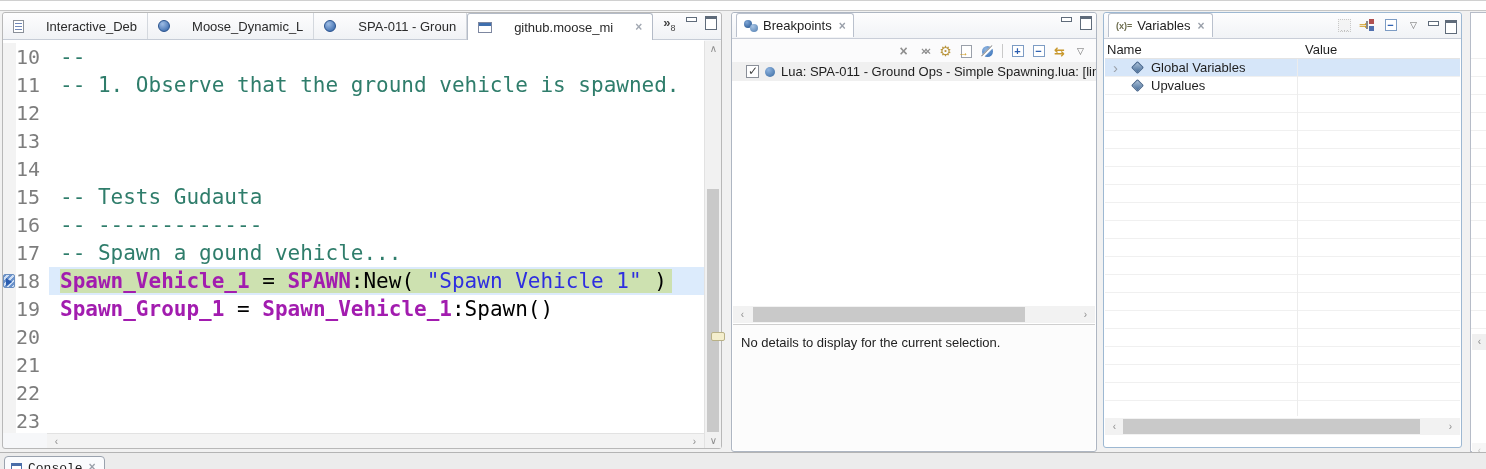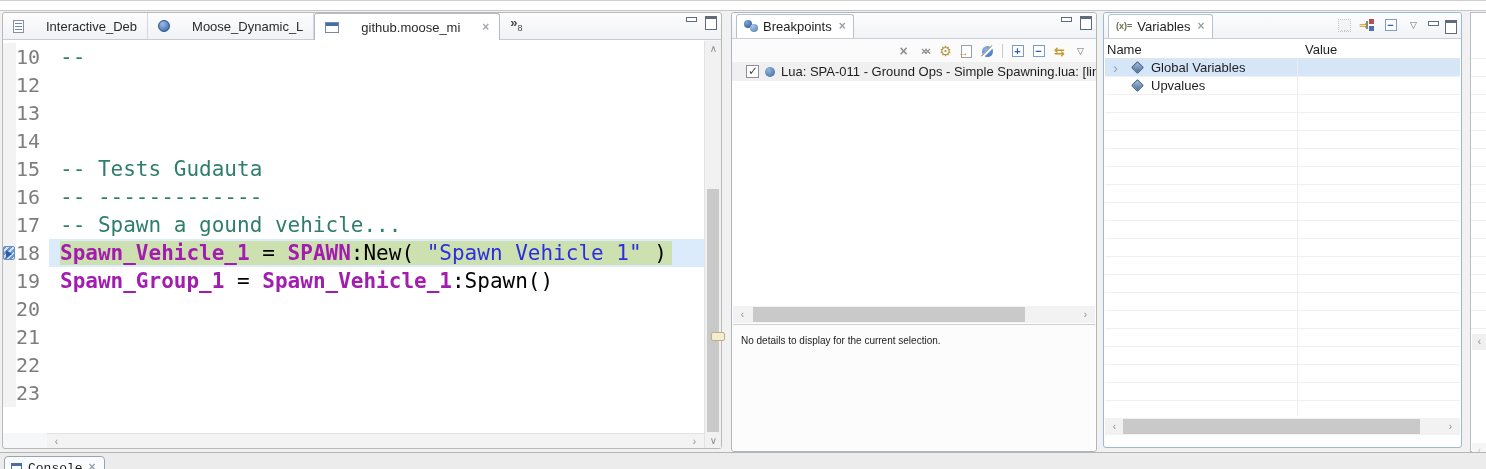--- a/index.html
+++ b/index.html
@@ -4,21 +4,21 @@
 <style>
   * { margin:0; padding:0; box-sizing:border-box; }
   html,body { width:1486px; height:469px; overflow:hidden; }
   body { background:#f1f1f1; font-family:"Liberation Sans","DejaVu Sans",sans-serif; font-size:13px; color:#1e1e1e; position:relative; }
 
   
   .top-strip { position:absolute; left:0; top:0; width:1486px; height:11px; background:#ffffff; border-top:1px solid #d0d0d0; border-bottom:1px solid #c6c6c6; }
 
   
   .panel { position:absolute; background:#ffffff; border:1px solid #aeb6c2; border-radius:3px; }
-  .panel-header { position:relative; height:26px; background:linear-gradient(#fdfdfe,#f1f3f6); border-bottom:1px solid #c9ced8; border-radius:3px 3px 0 0; display:flex; align-items:center; }
+  .panel-header { position:relative; height:26px; background:linear-gradient(#fdfdfe,#f1f3f6); border-bottom:1px solid #c9ced8; border-radius:3px 3px 0 0; display:flex; align-items:flex-start; }
   .view-tab { display:flex; align-items:center; gap:5px; height:24px; margin-left:4px; padding:0 7px; background:#ffffff; border:1px solid #bac1cd; border-bottom:none; border-radius:3px 3px 0 0; white-space:nowrap; }
   .view-tab .close-x { color:#9aa0aa; font-weight:bold; font-size:12px; margin-left:2px; }
   .hdr-right { position:absolute; right:4px; top:3px; display:flex; align-items:center; gap:6px; }
 
   
   .winbtn { width:13px; height:11px; position:relative; display:inline-block; }
   .winbtn.min::after { content:""; position:absolute; left:1px; top:1px; width:9px; height:3px; border:1px solid #5f6b7a; background:#fff; }
   .winbtn.max::after { content:""; position:absolute; left:1px; top:0; width:10px; height:10px; border:1px solid #5f6b7a; border-top-width:3px; background:#fff; }
 
   
@@ -86,21 +86,21 @@
   .icon-breakpoints::after { content:""; position:absolute; left:6px; top:4px; width:8px; height:8px; border-radius:50%; background:radial-gradient(circle at 35% 30%, #a8c4e4, #4d7cb0); }
   .bp-toolbar { display:flex; justify-content:flex-end; align-items:center; gap:2px; padding:3px 6px 2px 0; background:#fbfbfc; }
   .bp-row { display:flex; align-items:center; gap:6px; height:19px; padding-left:14px; background:#f0f0f0; white-space:nowrap; overflow:hidden; }
   .checkbox { width:13px; height:13px; background:#fff; border:1px solid #8a8f98; position:relative; flex:none; }
   .checkbox::after { content:"\2713"; position:absolute; left:1px; top:-2px; font-size:12px; color:#444; }
   .bp-dot { width:10px; height:10px; border-radius:50%; background:radial-gradient(circle at 35% 30%, #8fb4e0, #38699f); flex:none; }
   .bp-label { font-size:13px; color:#1e1e1e; }
   .bp-scroll { position:absolute; left:1px; right:1px; top:293px; height:17px; background:#f2f2f2; }
   .bp-scroll .sb-arrow { position:absolute; top:0; width:15px; height:17px; line-height:17px; }
   .bp-scroll .sb-thumb { position:absolute; left:20px; top:1px; width:272px; height:15px; }
-  .bp-details { position:absolute; left:1px; right:1px; top:311px; bottom:1px; background:#fcfcfc; border-top:1px solid #cfcfcf; padding:10px 8px; font-size:10px; color:#222; }
+  .bp-details { position:absolute; left:1px; right:1px; top:311px; bottom:1px; background:#fcfcfc; border-top:1px solid #cfcfcf; padding:10px 8px; font-size:13px; color:#222; }
 
   
   .var-panel { left:1103px; top:12px; width:359px; height:436px; border-color:#9db8d2; }
   .var-tab-icon { font-size:9px; color:#6d6d4e; font-weight:bold; letter-spacing:0; }
   .var-table { position:absolute; left:1px; right:1px; top:27px; bottom:31px; overflow:hidden; }
   .var-colhdr { display:flex; height:19px; line-height:19px; border-bottom:1px solid #e4e4e4; color:#1e1e1e; }
   .var-colhdr .c1 { width:192px; padding-left:2px; }
   .var-colhdr .c2 { padding-left:8px; }
   .var-grid-vline { position:absolute; left:192px; top:0; bottom:0; width:1px; background:#ececec; }
   .var-row { position:relative; height:18px; line-height:18px; border-bottom:1px solid #f0f0f0; white-space:nowrap; }
@@ -135,20 +135,24 @@
   <div class="etab-row">
     <div id="editor-tabs" style="display:flex;">
         <div class="etab">
           <span class="icon-textfile"></span>
           <span>Interactive_Deb</span>
         </div>
         <div class="etab">
           <span class="icon-luafile"></span>
           <span>Moose_Dynamic_L</span>
         </div>
+        <div class="etab">
+          <span class="icon-luafile"></span>
+          <span>SPA-011 - Groun</span>
+        </div>
         <div class="etab active">
           <span class="icon-window"></span>
           <span>github.moose_mi</span>
           <span class="close-x">×</span>
         </div>
       </div>
     <div class="etab-overflow">
       <span class="glyph">»</span>
         <sub>8</sub>
     </div>
@@ -156,20 +160,25 @@
       <span class="winbtn min"></span>
       <span class="winbtn max"></span>
     </div>
   </div>
   <div class="editor-body">
     <div class="code-lines" id="code-lines">
         <div class="code-row">
           <div class="cell-ruler"></div>
           <div class="cell-num">10</div>
           <div class="cell-code"><span class="code-text"><span class="c-comment">--</span></span></div>
+        </div>
+        <div class="code-row">
+          <div class="cell-ruler"></div>
+          <div class="cell-num">11</div>
+          <div class="cell-code"><span class="code-text"><span class="c-comment">-- 1. Observe that the ground vehicle is spawned.</span></span></div>
         </div>
         <div class="code-row">
           <div class="cell-ruler"></div>
           <div class="cell-num">12</div>
           <div class="cell-code"><span class="code-text"></span></div>
         </div>
         <div class="code-row">
           <div class="cell-ruler"></div>
           <div class="cell-num">13</div>
           <div class="cell-code"><span class="code-text"></span></div>

